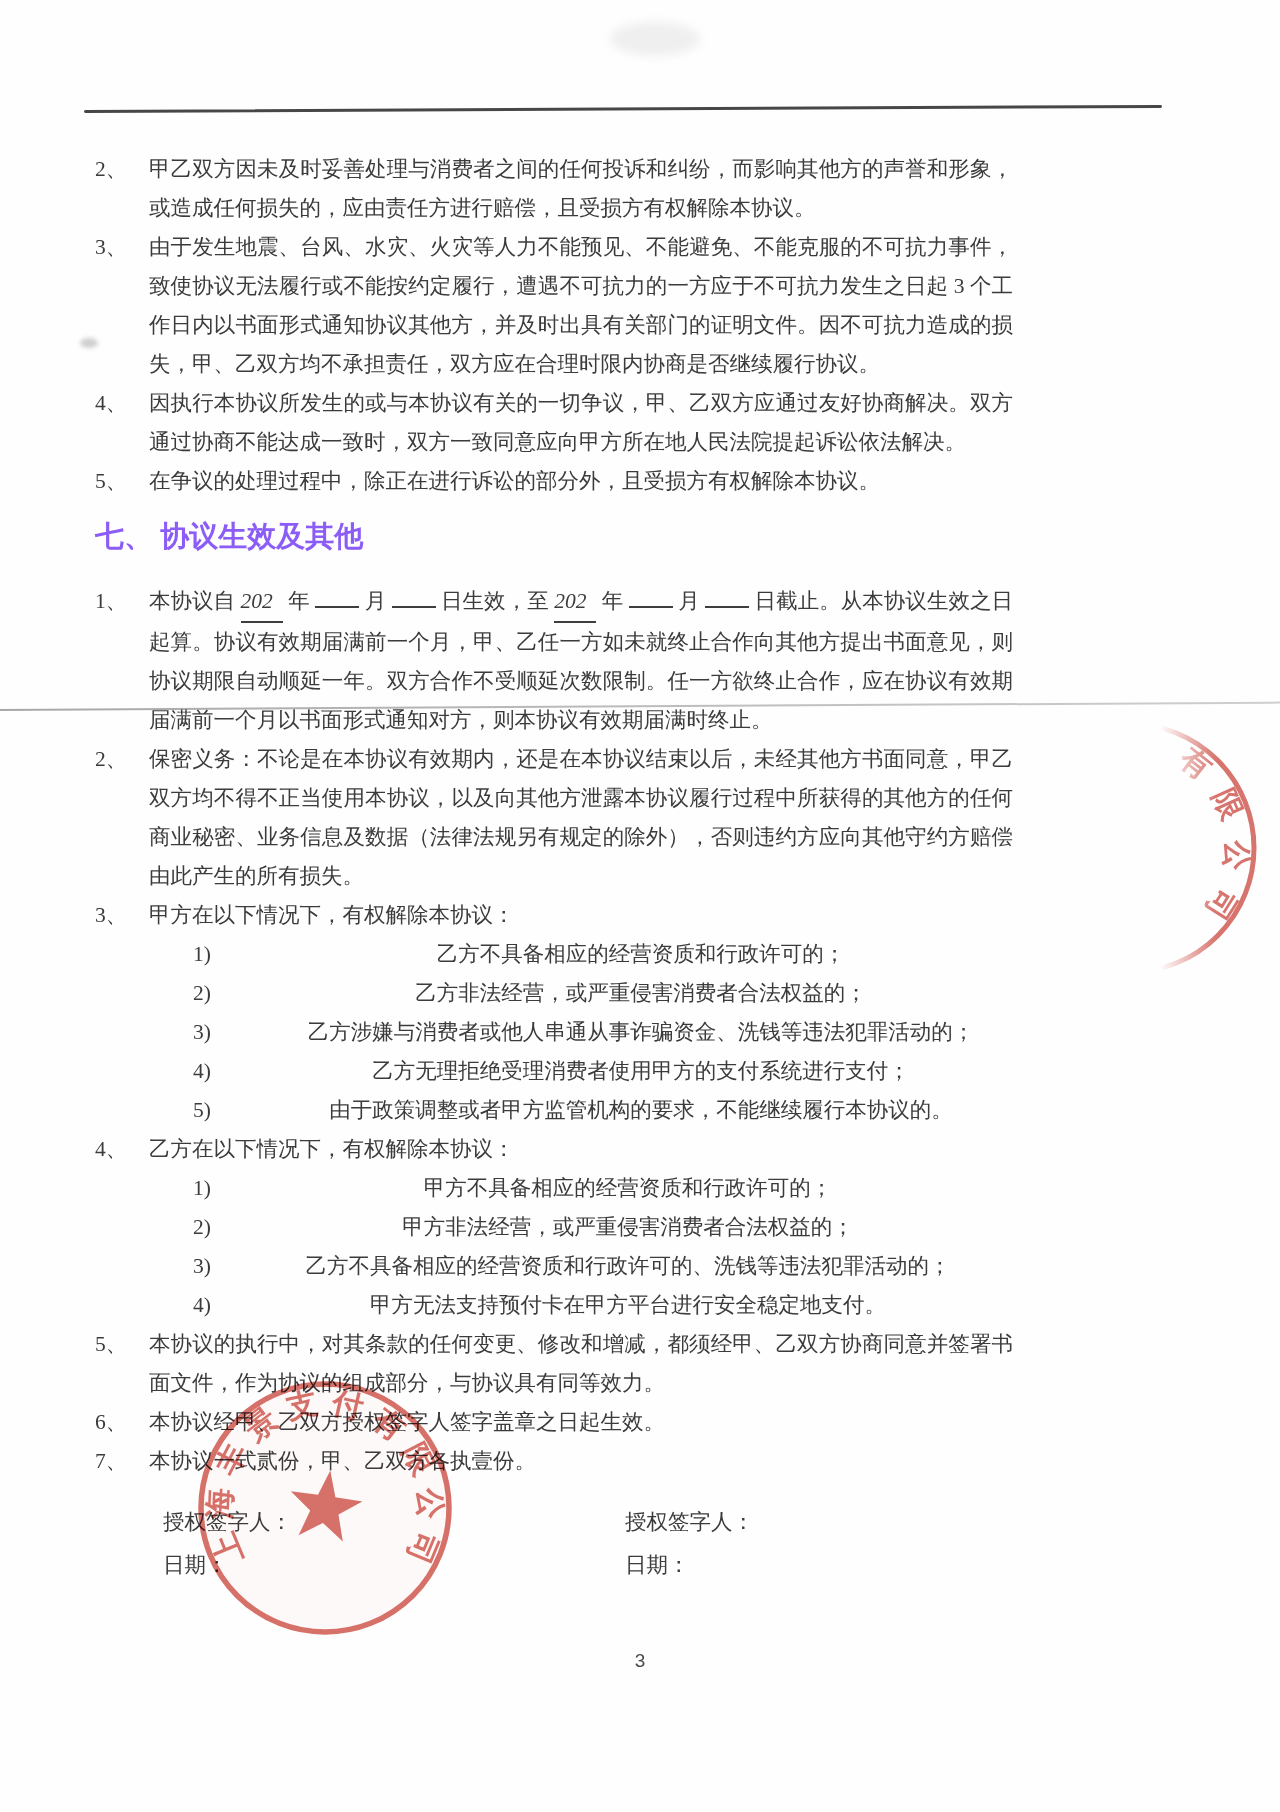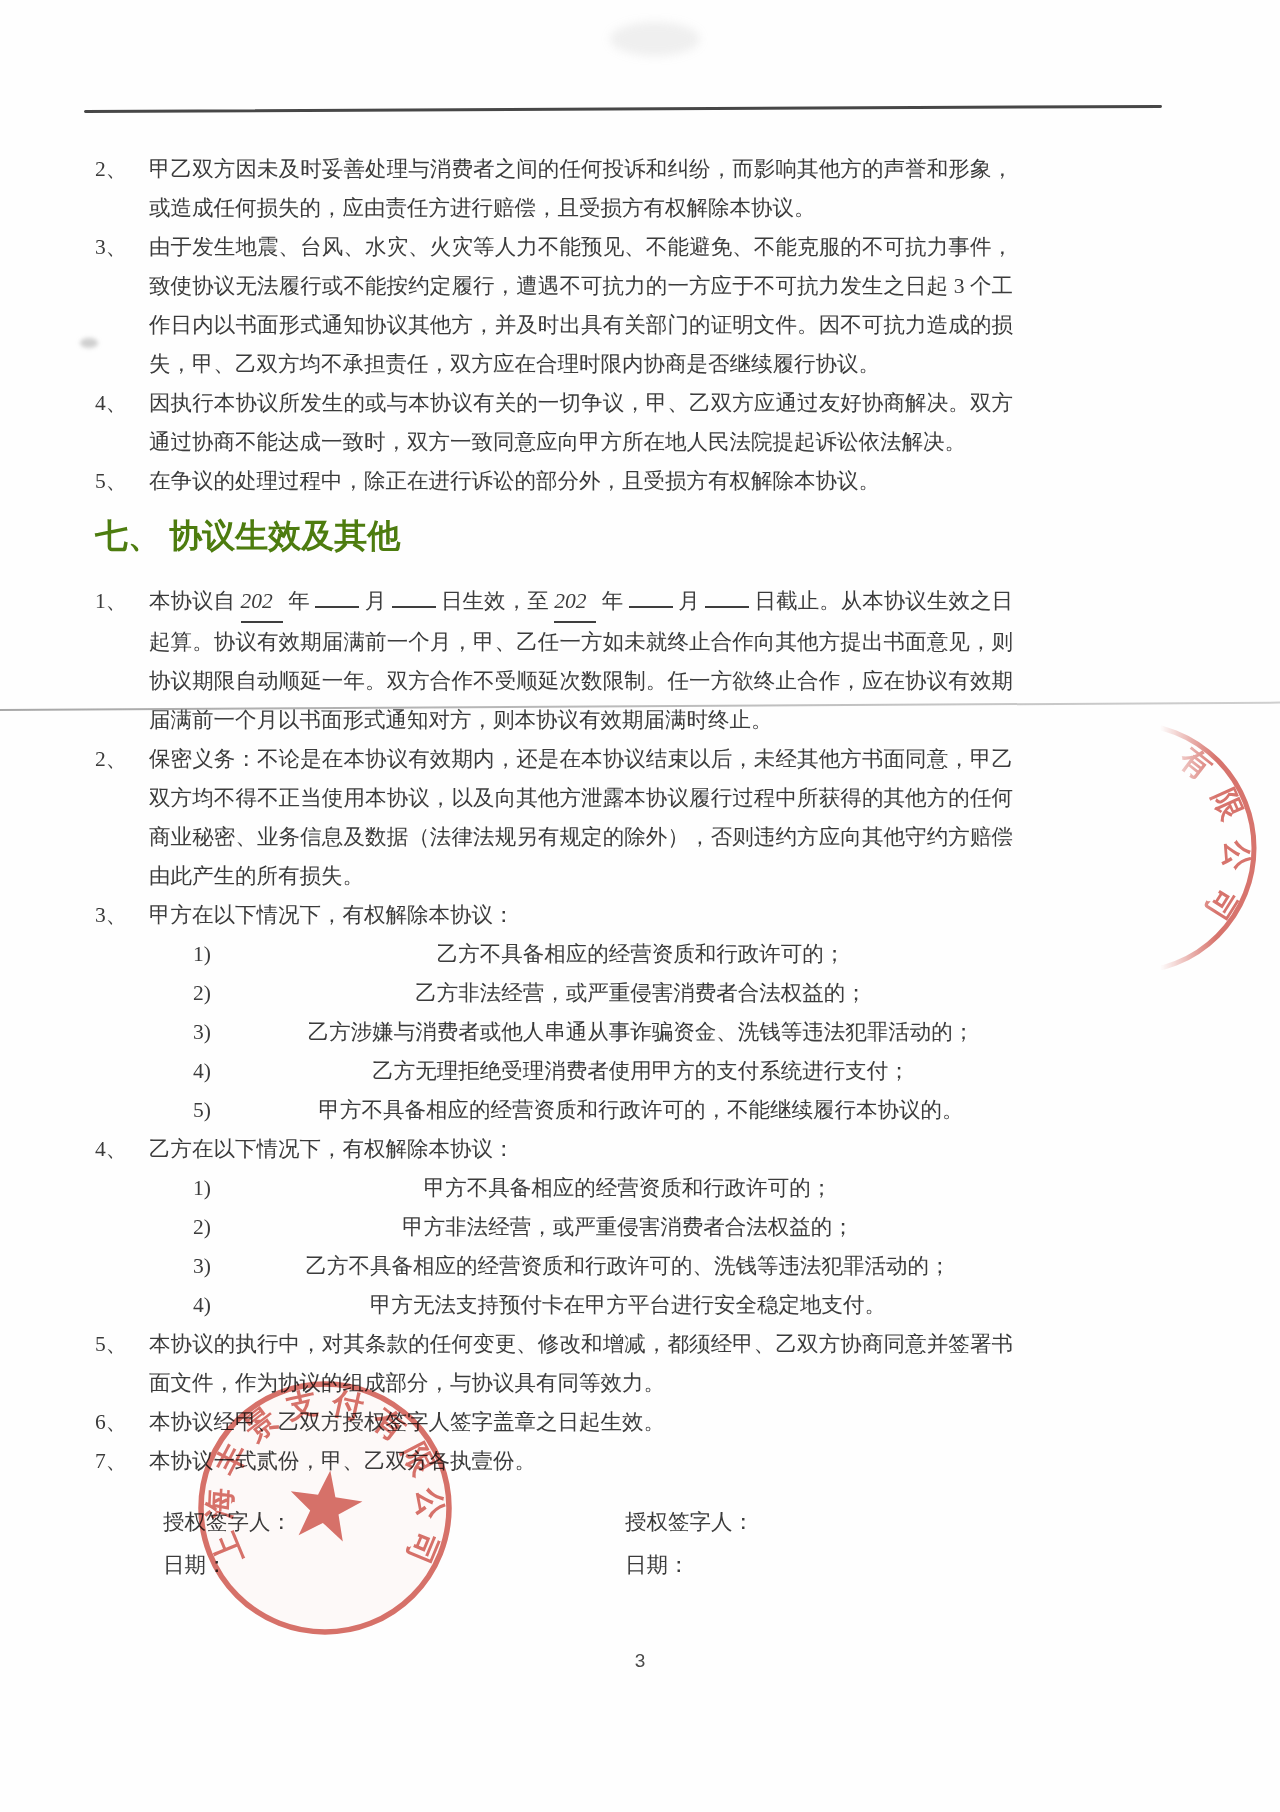--- a/index.html
+++ b/index.html
@@ -14,21 +14,21 @@
         background:linear-gradient(90deg,rgba(110,110,110,.6),rgba(150,150,150,.45));
         transform:rotate(-0.33deg);transform-origin:left center;}
   .docbody{position:absolute;left:95px;top:150px;width:918px;font-size:21.5px;line-height:39px;}
   .item{display:flex;align-items:flex-start;}
   .no{flex:0 0 40px;}
   .itxt{flex:1;text-align:justify;margin-left:14px;}
   .sublist{margin-left:98px;}
   .item.sub .no2{flex:0 0 36px;}
   .sublist.wide .item.sub .no2{flex:0 0 62px;}
   .item.sub .itxt{text-align:center;}
-  .heading{font-size:33px;font-weight:700;margin:13px 0 24px 0;line-height:44px;color:#4d7c0f;}
+  .heading{font-size:29px;font-weight:700;margin:13px 0 24px 0;line-height:44px;color:#8b5cf6;}
   .u{display:inline-block;border-bottom:2px solid #3e3e3e;}
   .u:empty{width:44px;height:1em;}
   .u.filled{padding-right:10px;font-style:italic;}
   .sig{display:flex;margin-top:20px;line-height:42.5px;}
   .sigcol.a{margin-left:68px;width:462px;}
   .sigcol.b{flex:1;}
   .pageno{position:absolute;top:1650px;left:0;width:1280px;text-align:center;font-size:19px;
         color:#4a4a4a;font-family:"Liberation Sans","DejaVu Sans",sans-serif;}
   svg.seal{position:absolute;mix-blend-mode:multiply;pointer-events:none;}
   #seal-main{left:193px;top:1376px;}
@@ -89,21 +89,21 @@
           <div class="item sub">
             <span class="no2">3)</span>
             <div class="itxt">乙方涉嫌与消费者或他人串通从事诈骗资金、洗钱等违法犯罪活动的；</div>
           </div>
           <div class="item sub">
             <span class="no2">4)</span>
             <div class="itxt">乙方无理拒绝受理消费者使用甲方的支付系统进行支付；</div>
           </div>
           <div class="item sub">
             <span class="no2">5)</span>
-            <div class="itxt">甲方不具备相应的经营资质和行政许可的，不能继续履行本协议的。</div>
+            <div class="itxt">由于政策调整或者甲方监管机构的要求，不能继续履行本协议的。</div>
           </div>
         </div>
         <div class="item">
           <span class="no">4、</span>
           <div class="itxt">乙方在以下情况下，有权解除本协议：</div>
         </div>
         <div class="sublist">
           <div class="item sub">
             <span class="no2">1)</span>
             <div class="itxt">甲方不具备相应的经营资质和行政许可的；</div>

